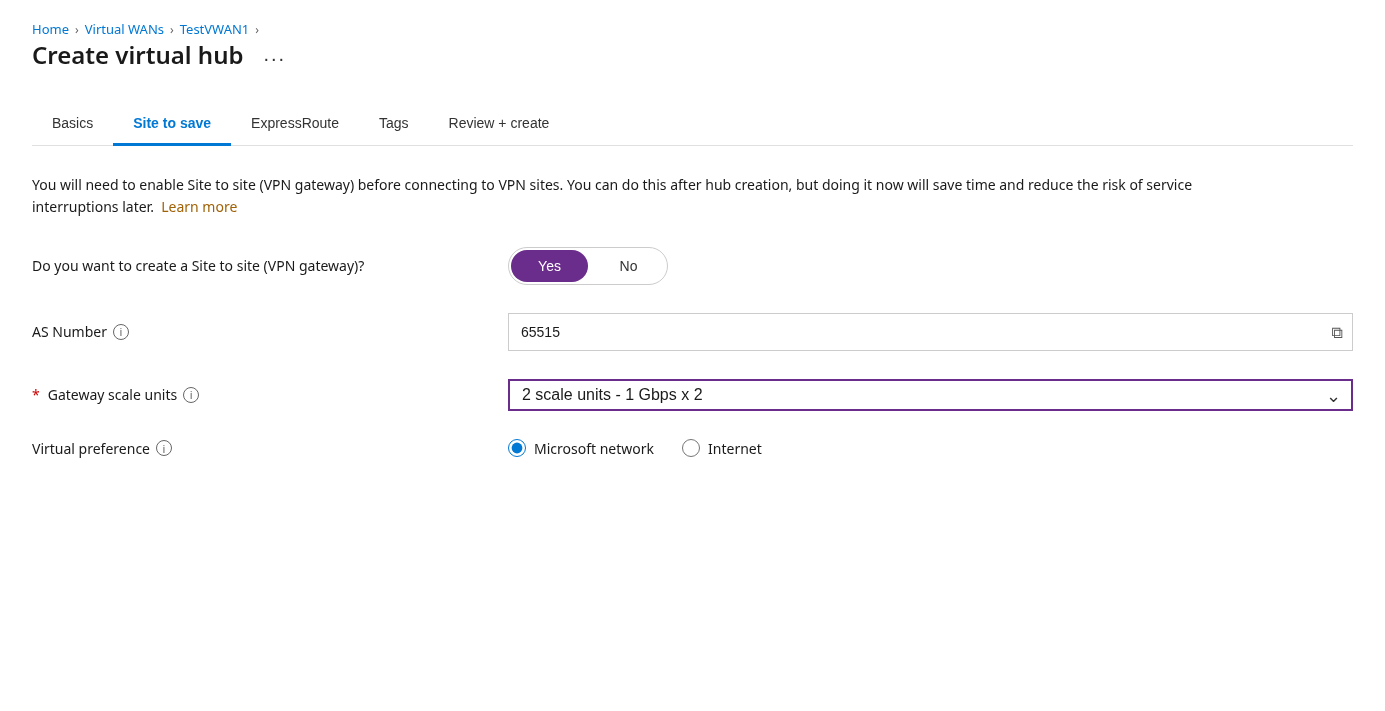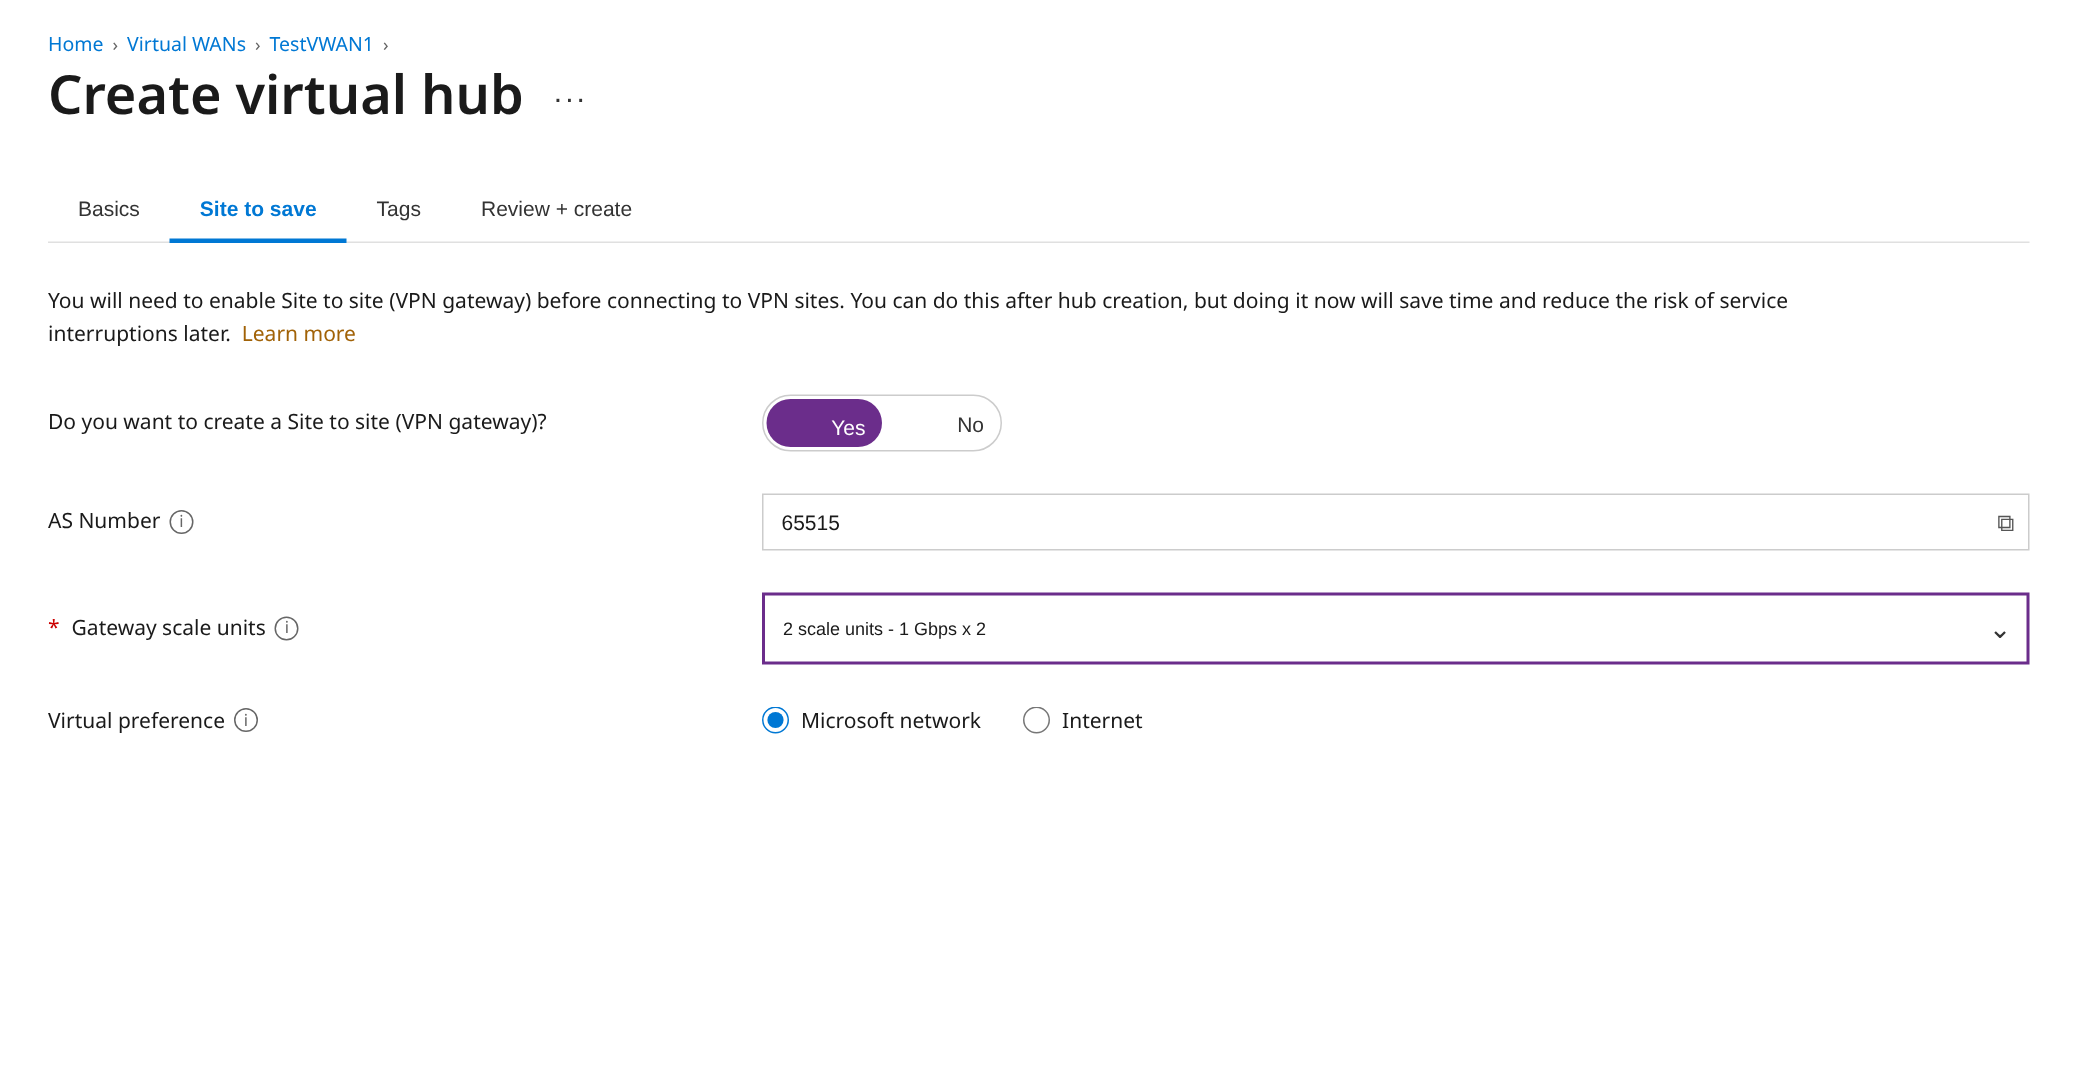--- a/index.html
+++ b/index.html
@@ -30,21 +30,21 @@
     }
 
     
     .page-title {
       display: flex;
       align-items: center;
       gap: 12px;
       margin-bottom: 32px;
     }
     .page-title h1 {
-      font-size: 36px;
+      font-size: 24px;
       font-weight: 600;
       color: #1a1a1a;
     }
     .ellipsis-btn {
       background: none;
       border: none;
       font-size: 20px;
       cursor: pointer;
       color: #333;
       padding: 4px 8px;
@@ -142,23 +142,22 @@
       overflow: hidden;
       width: 160px;
       height: 38px;
     }
     .toggle-btn {
       flex: 1;
       border: none;
       background: none;
       font-size: 14px;
       cursor: pointer;
-      padding: 11px;
+      padding: 0;
       transition: background 0.15s;
-      text-align: right;
     }
     .toggle-btn.active {
       background: #6b2d8b;
       color: #fff;
       border-radius: 18px;
       margin: 2px;
     }
     .toggle-btn:not(.active) {
       color: #333;
       background: none;
@@ -191,24 +190,24 @@
     }
 
     
     .select-wrapper {
       position: relative;
       display: flex;
       align-items: center;
     }
     .select-input {
       width: 100%;
-      height: 48px;
+      height: 32px;
       border: 2px solid #6b2d8b;
       padding: 0 40px 0 12px;
-      font-size: 12px;
+      font-size: 16px;
       color: #1a1a1a;
       background: #fff;
       appearance: none;
       cursor: pointer;
       outline: none;
     }
     .select-chevron {
       position: absolute;
       right: 12px;
       pointer-events: none;
@@ -250,20 +249,21 @@
 </nav>
 
 <div class="page-title">
   <h1>Create virtual hub</h1>
   <button class="ellipsis-btn">...</button>
 </div>
 
 <nav class="tabs">
   <button class="tab">Basics</button>
   <button class="tab active">Site to save</button>
+  <button class="tab">ExpressRoute</button>
   <button class="tab">Tags</button>
   <button class="tab">Review + create</button>
 </nav>
 
 <p class="info-text">
   <span>You will need to enable Site to site (VPN gateway) before connecting to VPN sites. You can do this after hub creation, but doing it now will save time and reduce the risk of service interruptions later.</span>
   &nbsp;<a href="#">Learn more</a>
 </p>
 
 <div class="form-row">

